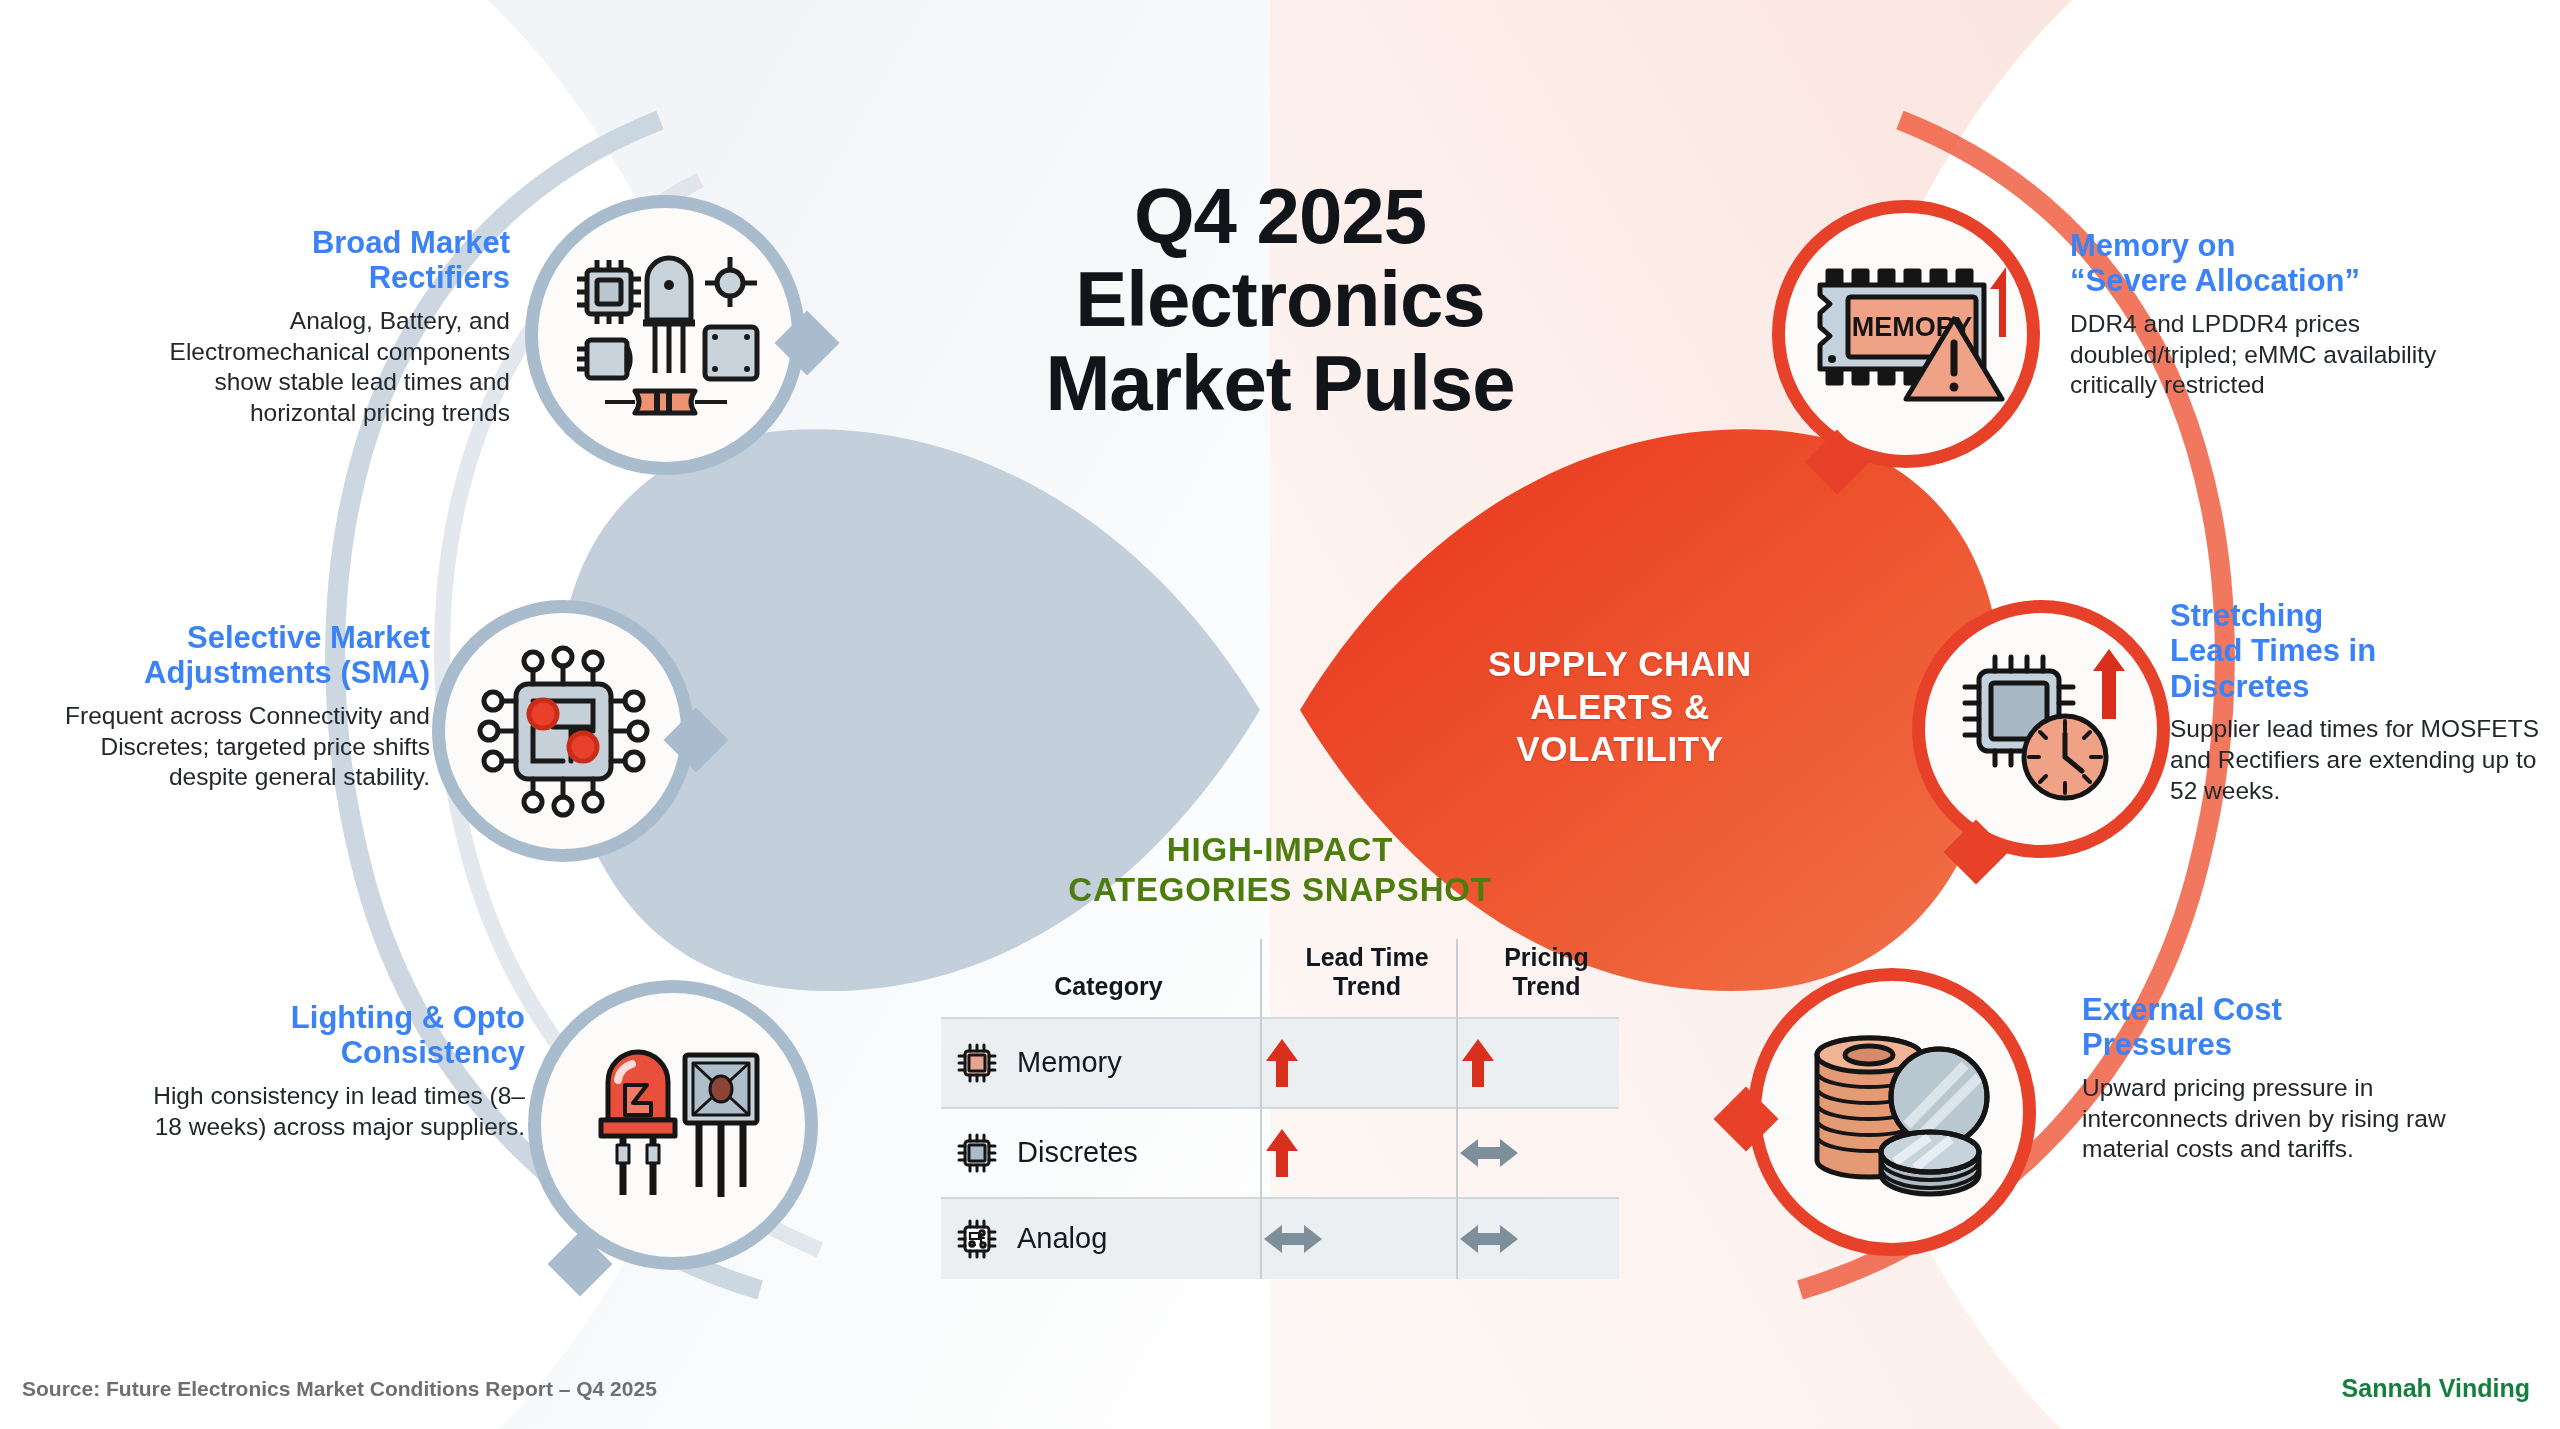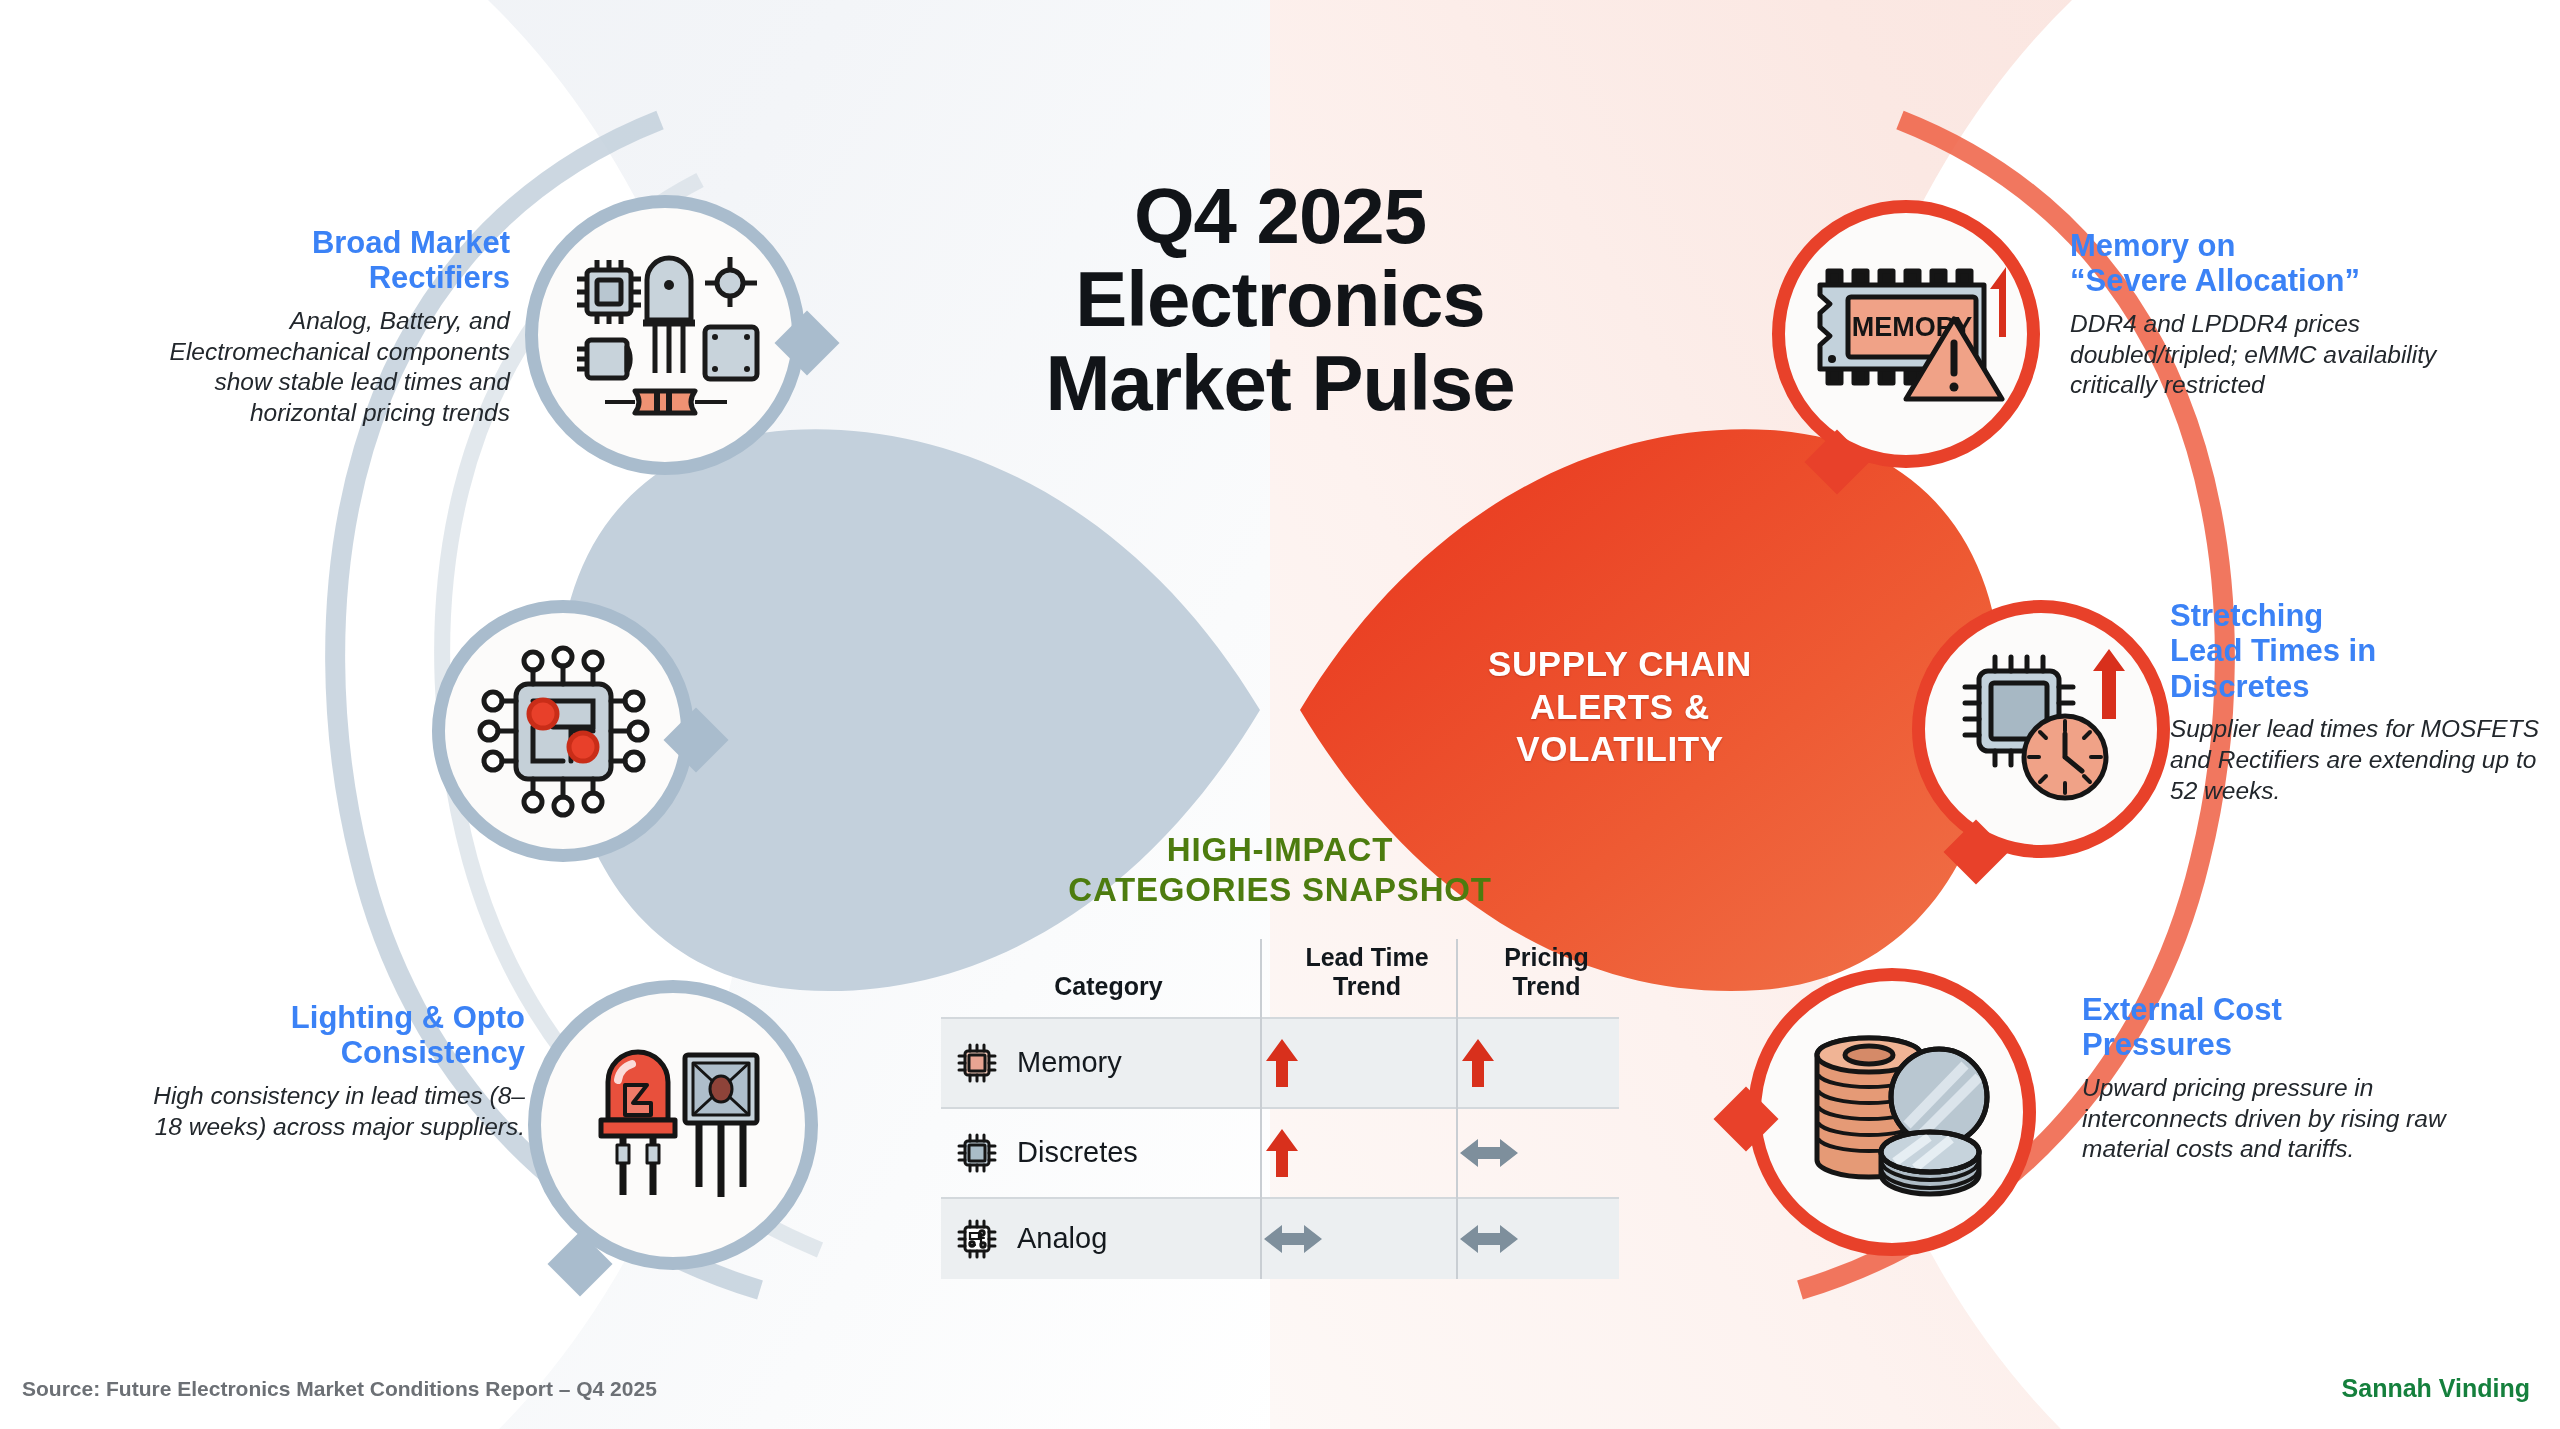--- a/index.html
+++ b/index.html
@@ -72,21 +72,21 @@
   .title .l2 { display:block; }
   .title .l3 { display:block; }
 
   
   .item { position: absolute; z-index: 8; }
   .item h3 {
     font-size: 31px; font-weight: bold; color: #3b82f6;
     line-height: 1.14; margin-bottom: 10px;
   }
   .item p {
-    font-size: 24.5px; color: #22272c; line-height: 1.26; font-style: italic;
+    font-size: 24.5px; color: #22272c; line-height: 1.26;
   }
   .item.left  { text-align: right; }
   .item.right { text-align: left; }
 
   
   .bubble {
     position: absolute; border-radius: 50%;
     background: #fcfbfa;
     display: flex; align-items: center; justify-content: center;
     z-index: 9;
@@ -246,20 +246,27 @@
 
         <line x1="40" y1="157" x2="70" y2="157" stroke-width="4"></line>
         <line x1="130" y1="157" x2="162" y2="157" stroke-width="4"></line>
         <path d="M 70 146 q 8 11 0 22 h 60 q -8 -11 0 -22 z" fill="#ef9273"></path>
         <line x1="92" y1="147" x2="92" y2="167" stroke-width="6"></line>
         <line x1="104" y1="147" x2="104" y2="167" stroke-width="6"></line>
       </g>
     </svg>
   </div>
 
+  <div class="item left" style="left:30px; top:620px; width:400px;">
+    <h3>
+        <span style="display:block">Selective Market</span>
+        <span style="display:block">Adjustments (SMA)</span>
+      </h3>
+    <p>Frequent across Connectivity and Discretes; targeted price shifts despite general stability.</p>
+  </div>
   <div class="bubble blue tail-r" style="left:432px; top:600px; width:262px; height:262px;">
     <svg width="185" height="185" viewBox="0 0 185 185">
       <g stroke="#1a1a1a" stroke-width="5" fill="none" stroke-linecap="round">
         <rect x="45" y="45" width="95" height="95" rx="12" fill="#c5d0d8"></rect>
         <path d="M 62 62 h 60 v 26 h -40 M 62 88 v 34 h 30 M 100 122 v -30 h 22" stroke-width="5"></path>
         <g fill="#ffffff">
           <circle cx="62" cy="22" r="9"></circle>
             <circle cx="92" cy="18" r="9"></circle>
             <circle cx="122" cy="22" r="9"></circle>
           <circle cx="62" cy="163" r="9"></circle>

